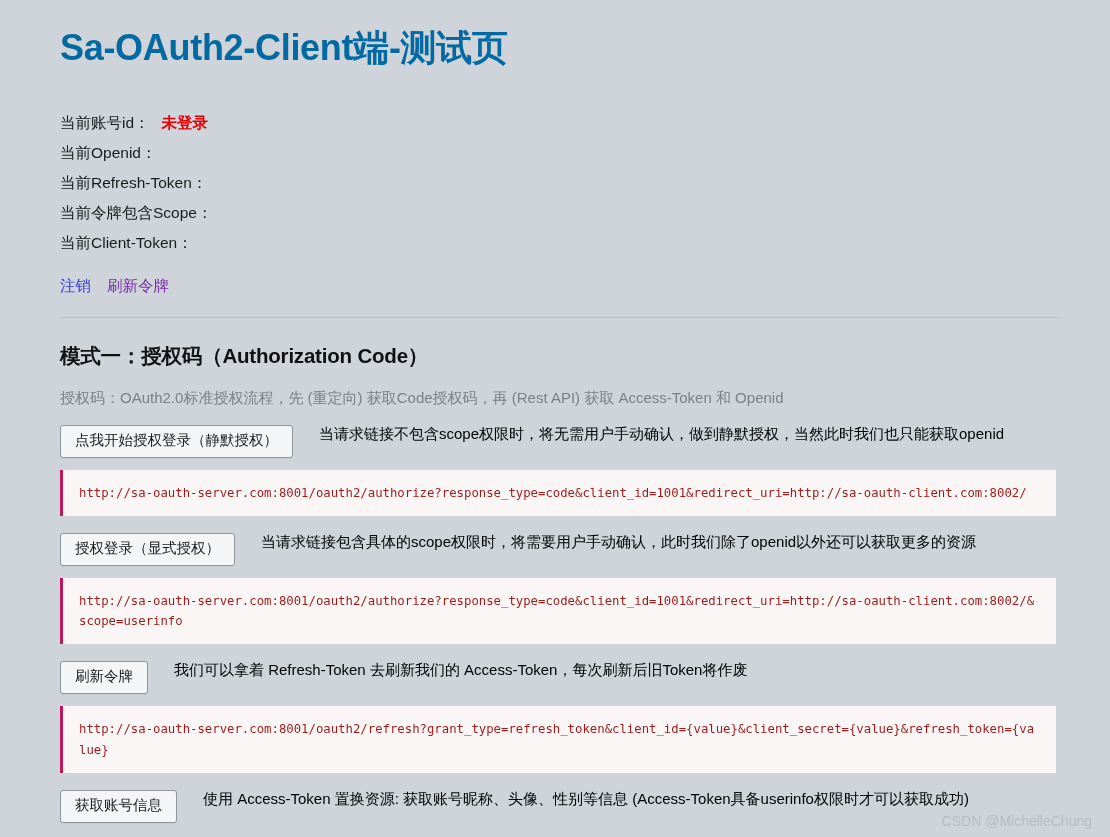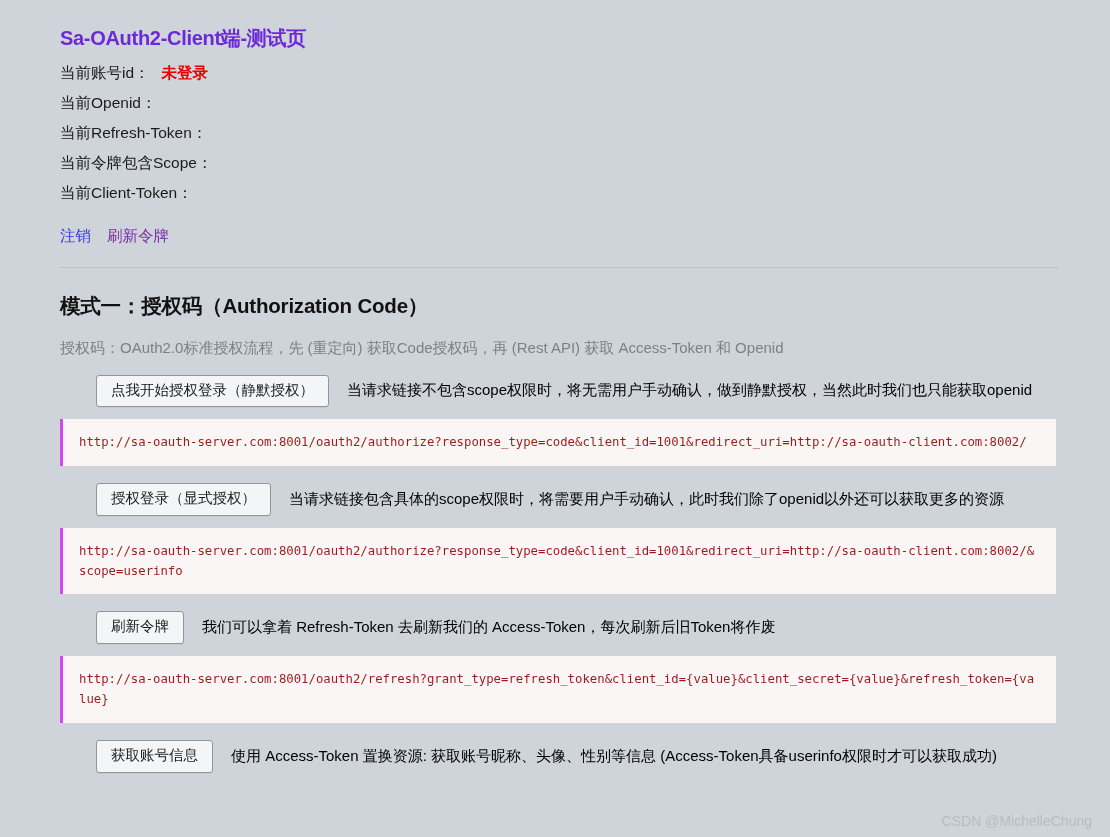--- a/index.html
+++ b/index.html
@@ -18,25 +18,25 @@
   .page {
     position: absolute;
     left: 0; top: 0;
     width: 1110px;
     height: 837px;
     box-sizing: border-box;
     padding: 26px 52px 0 60px;
   }
 
   h1.page-title {
-    font-size: 20px;
+    font-size: 36px;
     font-weight: bold;
     letter-spacing: -0.3px;
-    margin: 0 0 8px 0;
-    color: #6d28d9;
+    margin: 0 0 39px 0;
+    color: #0369a1;
     line-height: 1.2;
   }
 
   .info-list {
     margin: 0;
     padding: 0;
   }
   .info-row {
     font-size: 15.5px;
     line-height: 30px;
@@ -78,23 +78,22 @@
     font-size: 15px;
     color: #7b8187;
     margin: 18px 0 0 0;
     line-height: 1.3;
   }
 
   .action-block { margin-top: 17px; }
 
   .action-row {
     display: flex;
-    align-items: center;
-    gap: 0px;
-    margin-left: 36px;
+    align-items: flex-start;
+    gap: 8px;
   }
   .btn {
     display: inline-block;
     background: #f4f5f6;
     border: 1px solid #919699;
     border-radius: 3px;
     padding: 7px 14px 8px 14px;
     font-size: 14.5px;
     font-family: "Liberation Sans", sans-serif;
     color: #1b1b1b;
@@ -107,21 +106,21 @@
   .action-note {
     font-size: 15px;
     color: #000000;
     margin-left: 18px;
     white-space: nowrap;
   }
 
   .code-box {
     margin-top: 12px;
     background: #faf6f6;
-    border-left: 3px solid #d946ef;
+    border-left: 3px solid #be185d;
     padding: 13px 16px;
     font-family: "DejaVu Sans Mono", monospace;
     font-size: 12.3px;
     line-height: 1.65;
     color: #9e1b1b;
     word-break: break-all;
     box-sizing: border-box;
     width: 996px;
   }
 

